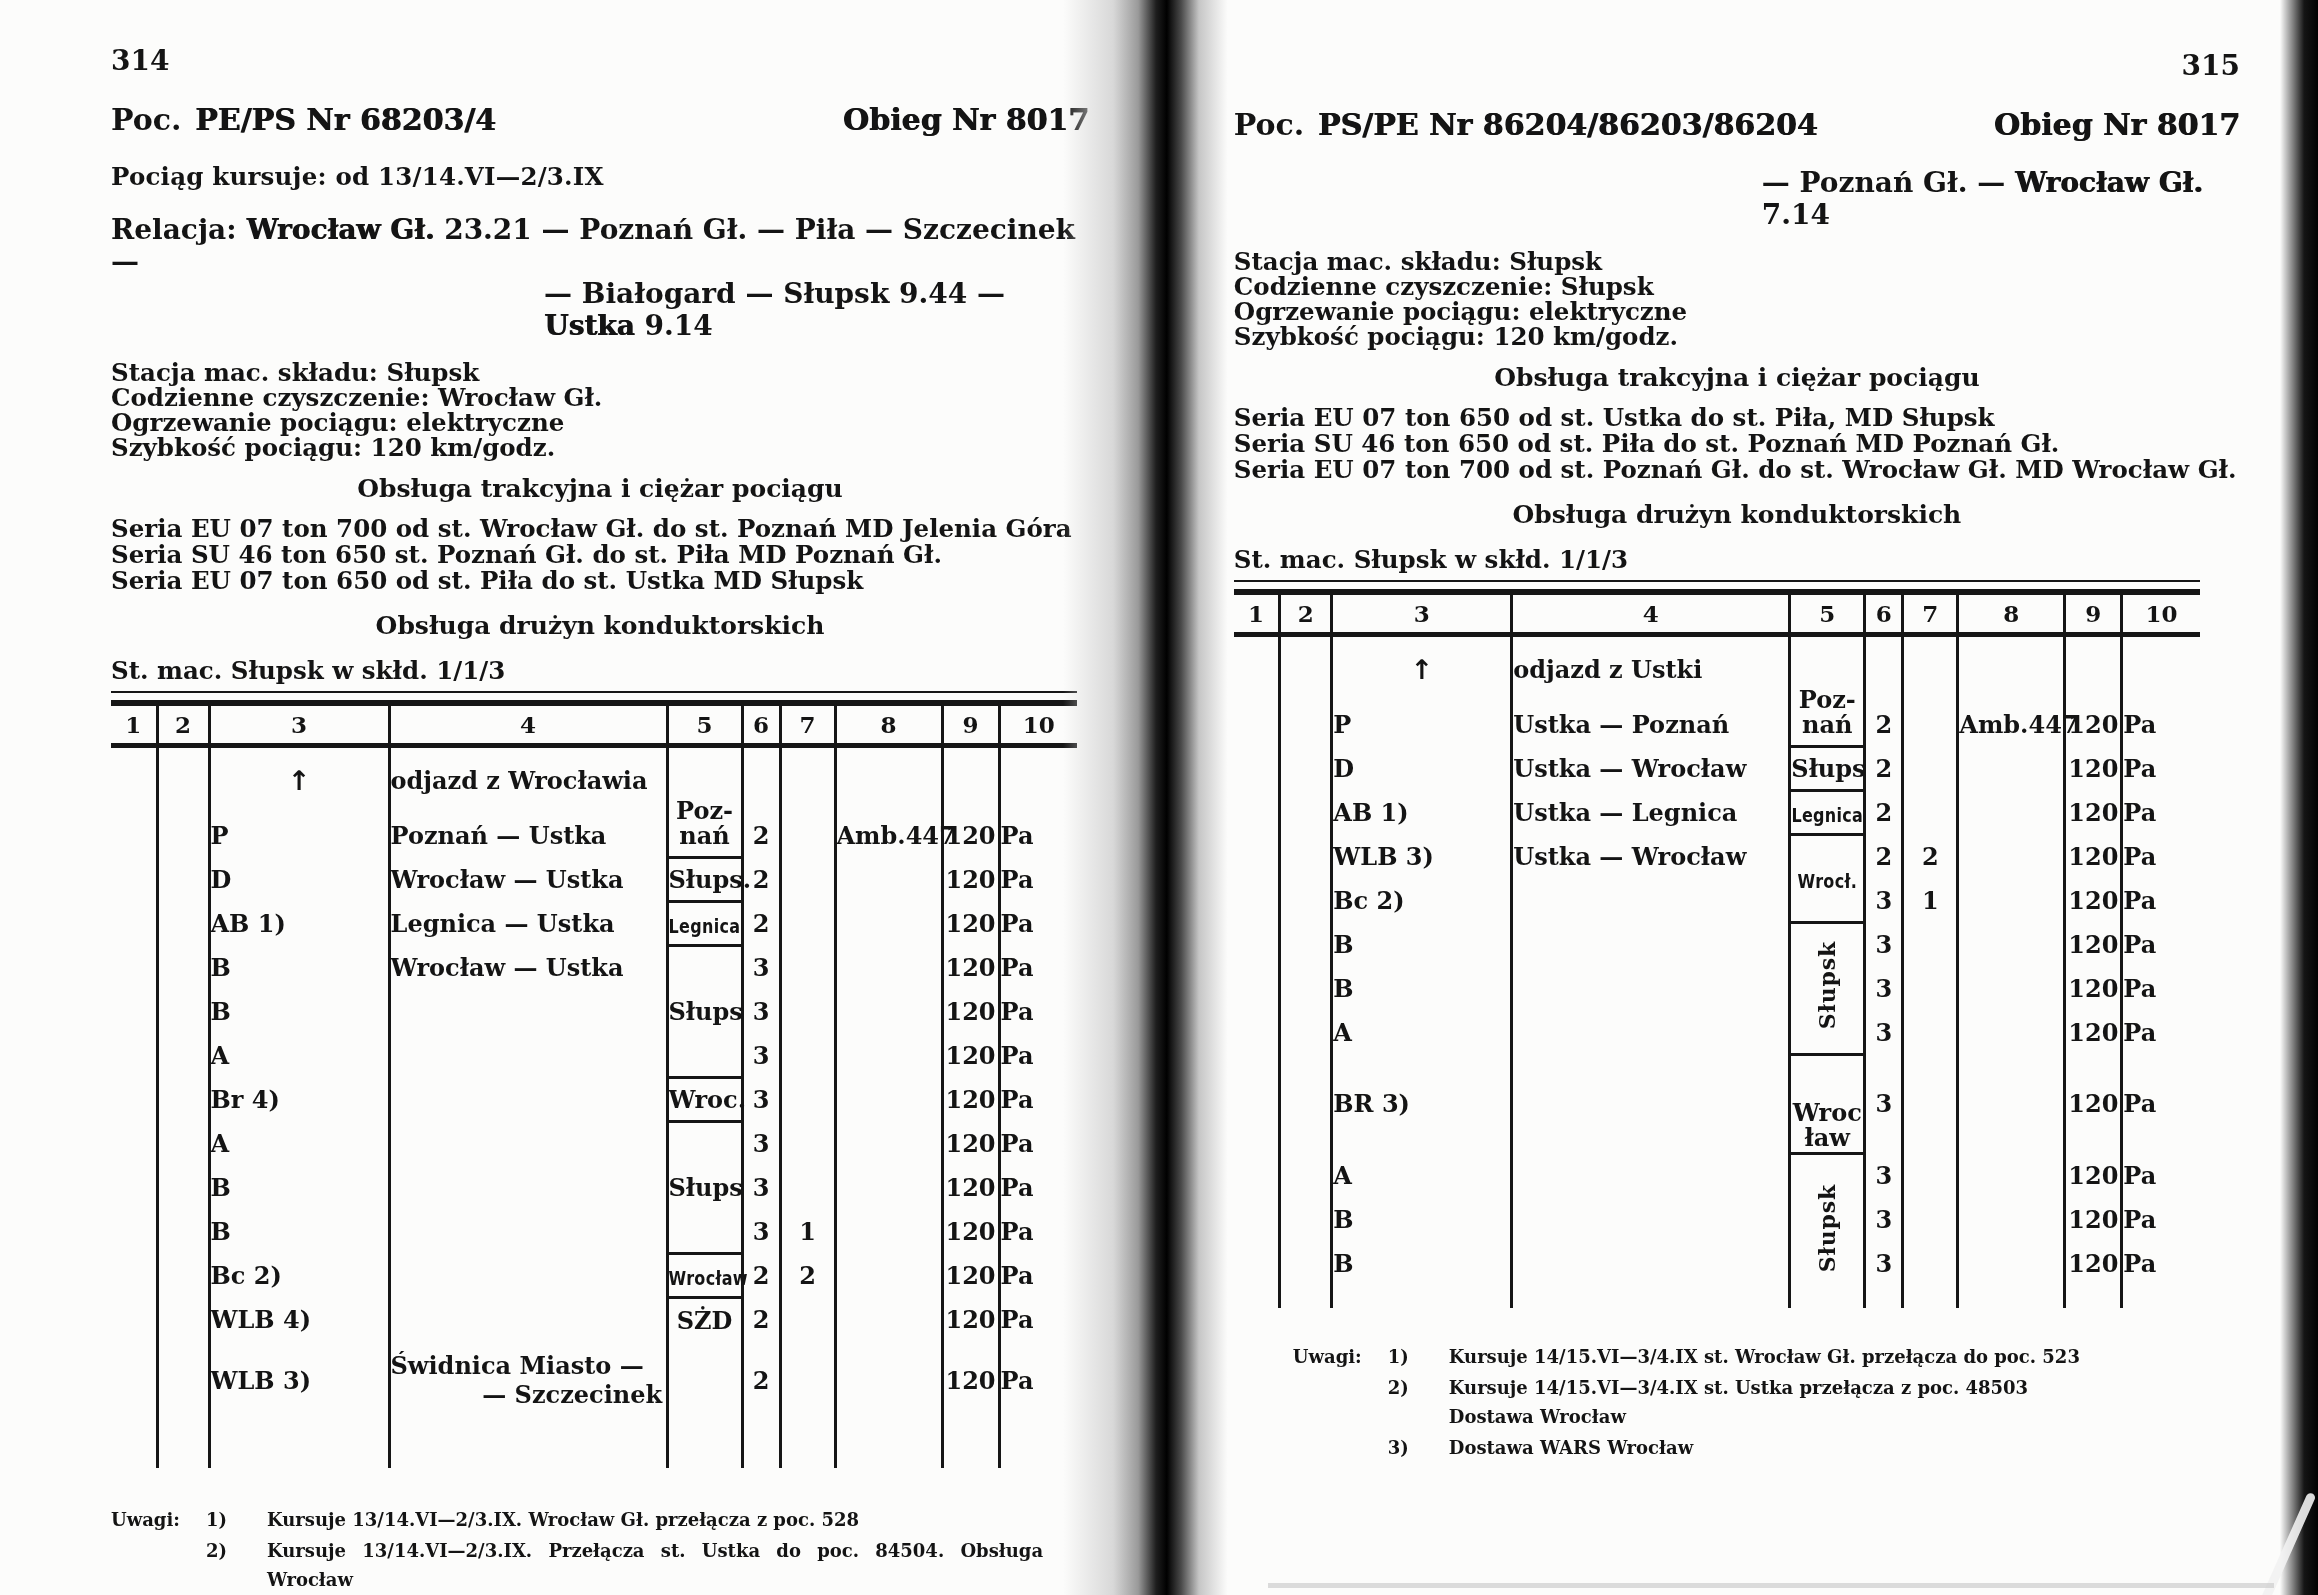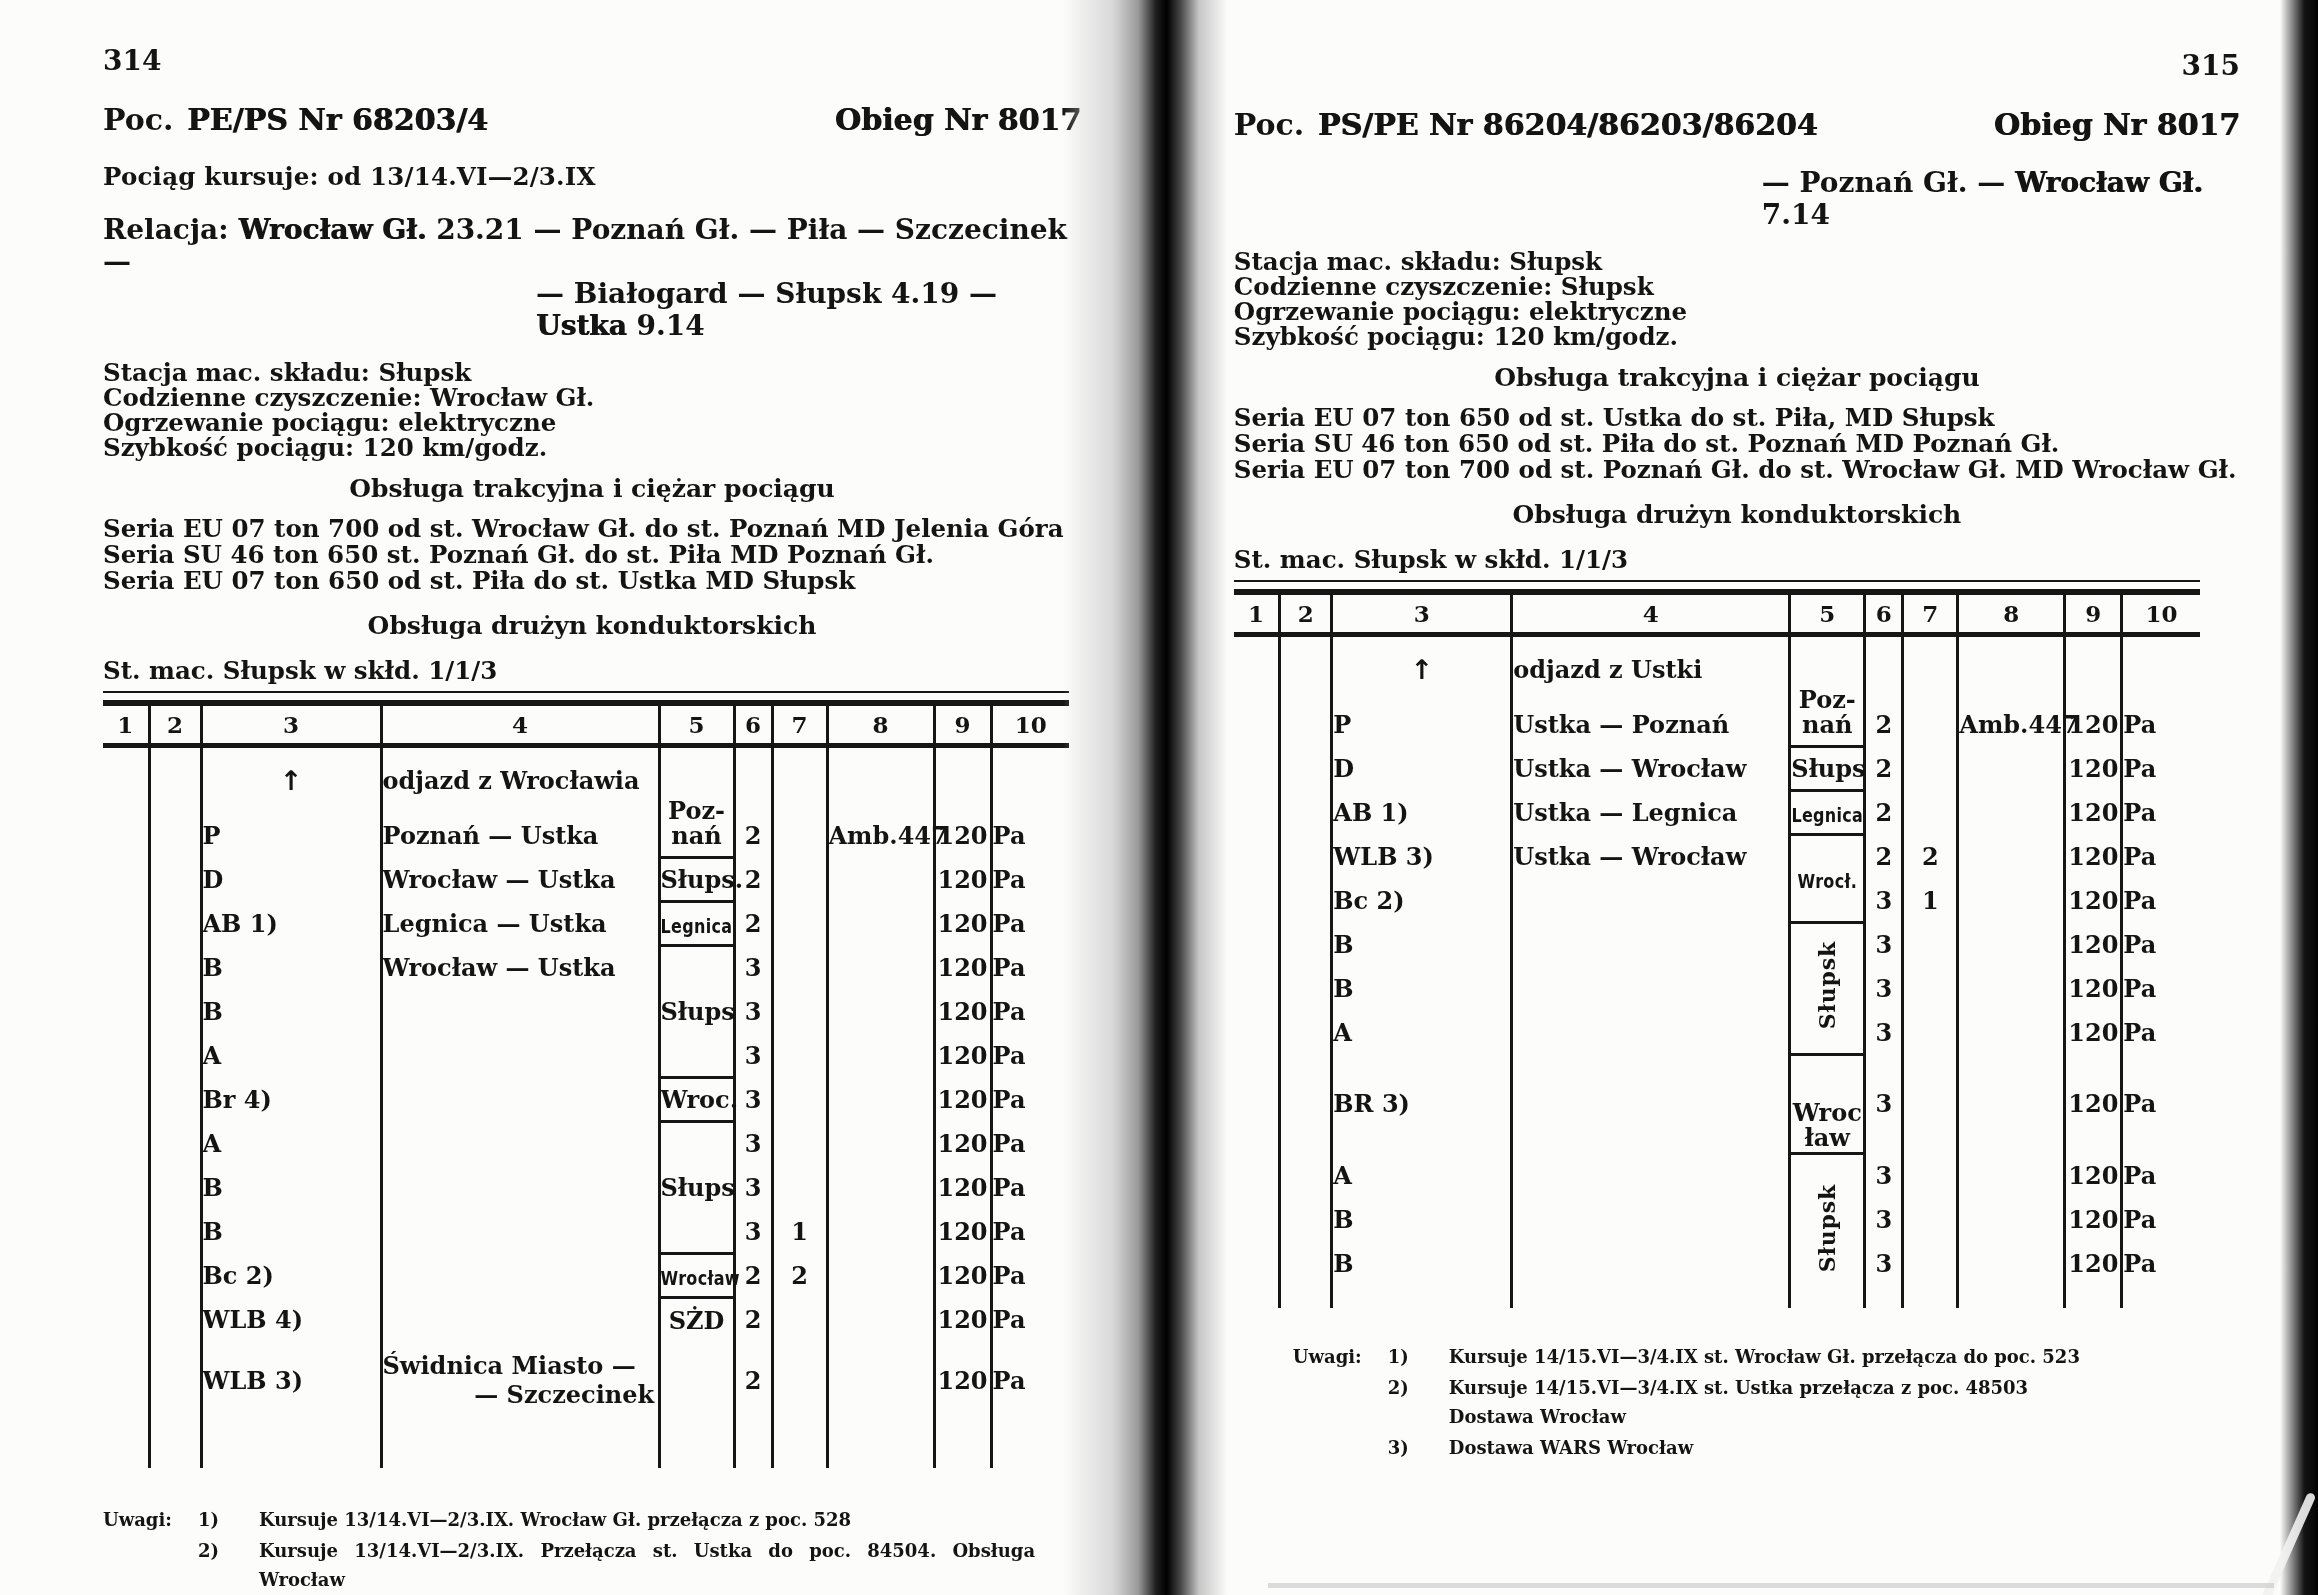--- a/index.html
+++ b/index.html
@@ -4,21 +4,21 @@
 <style>
   html,body{margin:0;padding:0;}
   body{
     width:2319px;height:1595px;position:relative;overflow:hidden;
     background:#fcfcfb;color:#141414;
     font-family:"DejaVu Serif","Liberation Serif",serif;
     font-weight:700;
     -webkit-font-smoothing:antialiased;
   }
   .page{position:absolute;top:0;height:1595px;box-sizing:border-box;}
-  .page-left{left:8px;width:1183px;padding:44px 110px 0 95px;}
+  .page-left{left:16px;width:1183px;padding:44px 110px 0 95px;}
   .page-right{left:1227px;width:1091px;padding:49px 78px 0 6.8px;}
 
   .pageno{font-size:28px;margin-bottom:25px;}
   .page-right .pageno{text-align:right;}
 
   .pocline{display:flex;justify-content:space-between;align-items:flex-start;font-size:30px;margin-bottom:25px;}
   .poclbl{margin-right:13.5px;}
   .xb{text-shadow:0.8px 0 currentColor;}
 
   .kursuje{font-size:24.5px;margin-bottom:23px;letter-spacing:0.2px;}
@@ -82,21 +82,21 @@
 
 <section class="page page-left">
   <div class="pageno">314</div>
   <div class="pocline">
     <div><span class="poclbl">Poc.</span><span class="xb">PE/PS Nr 68203/4</span></div>
     <div class="xb">Obieg Nr 8017</div>
   </div>
   <div class="kursuje">Pociąg kursuje: od 13/14.VI—2/3.IX</div>
   <div class="relacja">
     <div class="l1"><span class="rlbl">Relacja:</span><span class="xb">Wrocław Gł.</span><span> 23.21 — Poznań Gł. — Piła — Szczecinek —</span></div>
-    <div class="l2"><span>— Białogard — Słupsk 4.19 — </span><span class="xb">Ustka</span><span> 9.14</span></div>
+    <div class="l2"><span>— Białogard — Słupsk 9.44 — </span><span class="xb">Ustka</span><span> 9.14</span></div>
   </div>
   <div class="info">
       <div class="iline">Stacja mac. składu: Słupsk</div>
       <div class="iline">Codzienne czyszczenie: Wrocław Gł.</div>
       <div class="iline">Ogrzewanie pociągu: elektryczne</div>
       <div class="iline">Szybkość pociągu: 120 km/godz.</div>
     </div>
   <div class="ctitle">Obsługa trakcyjna i ciężar pociągu</div>
   <div class="seria">
       <div class="sline">Seria EU 07 ton 700 od st. Wrocław Gł. do st. Poznań MD Jelenia Góra</div>

